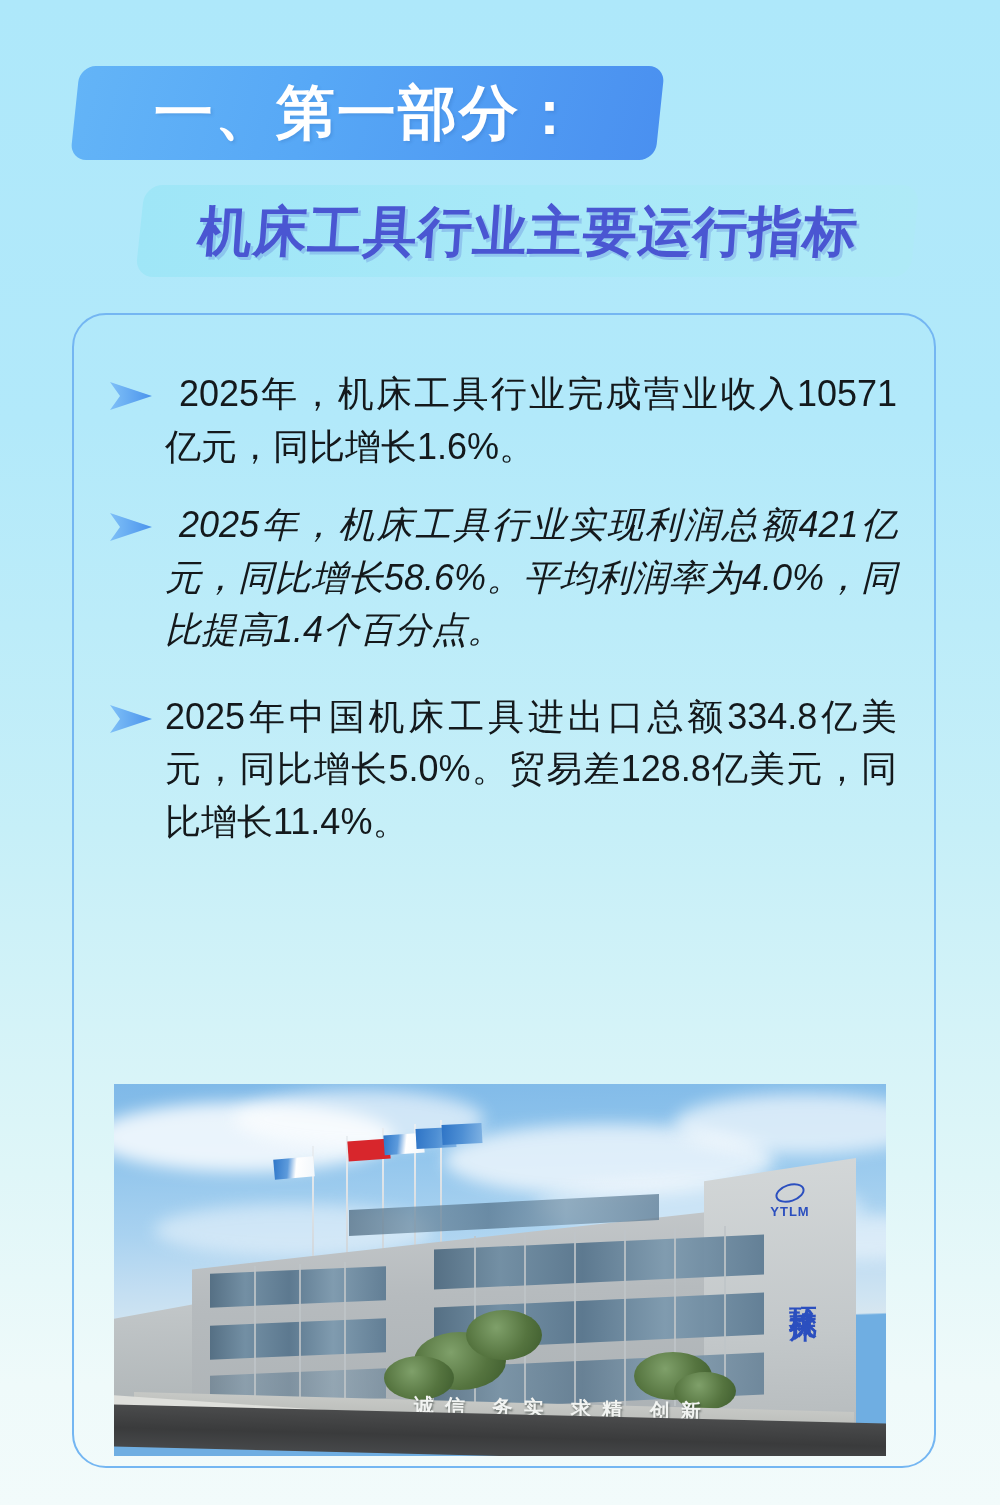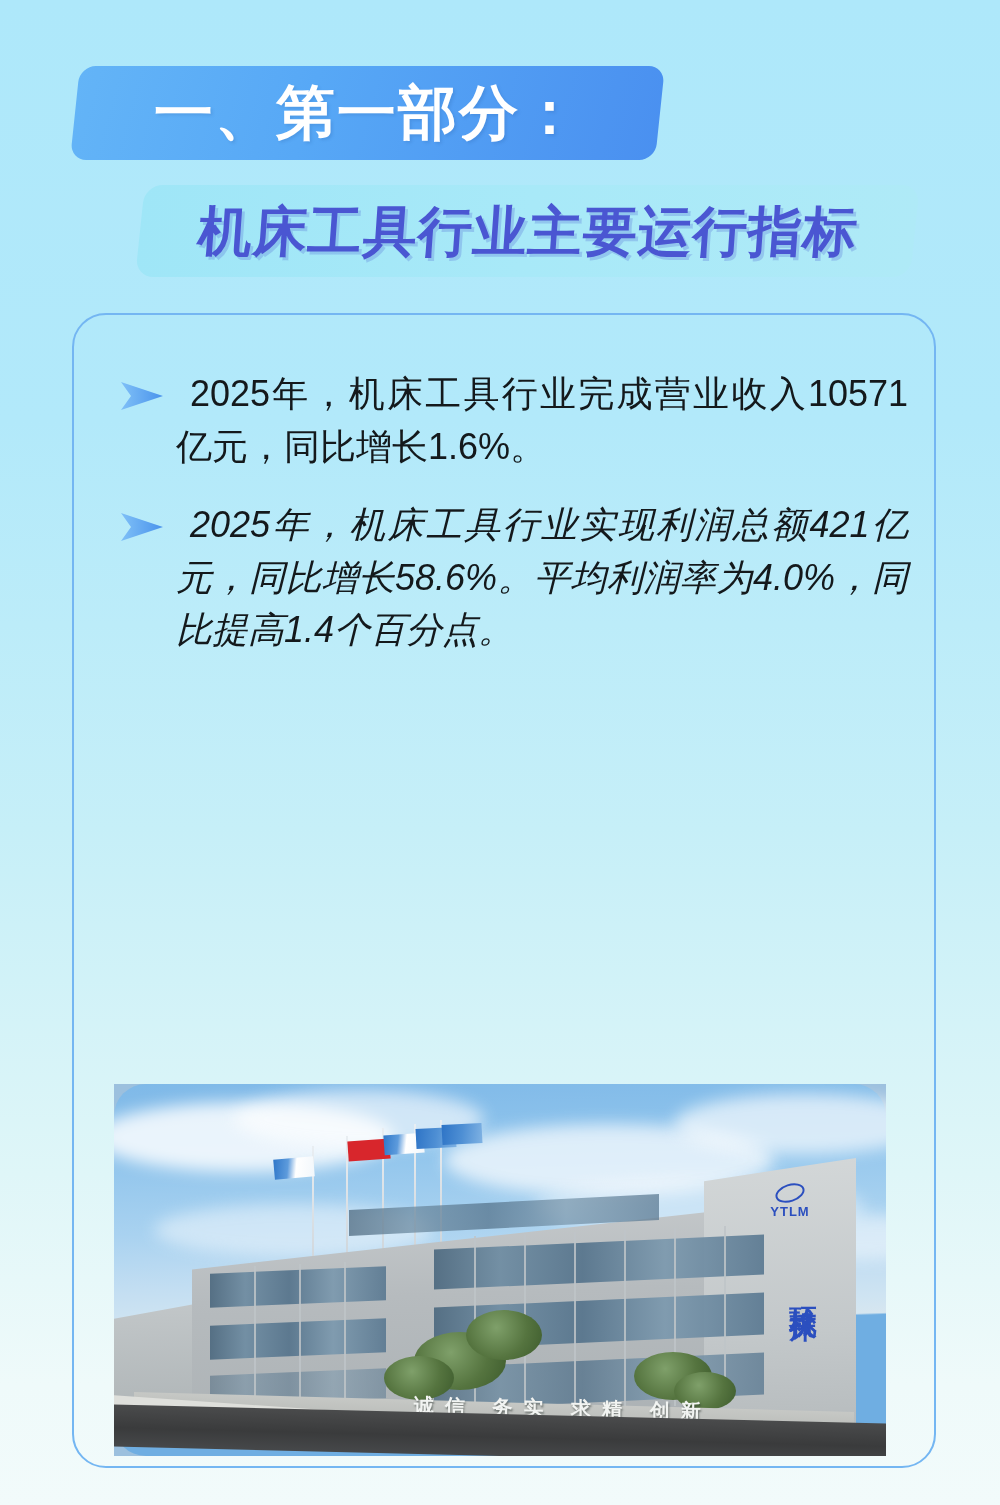--- a/index.html
+++ b/index.html
@@ -61,21 +61,21 @@
     left:72px; top:313px;
     width:864px; height:1155px;
     border:2.5px solid #74B6F2;
     border-radius:34px;
     background:transparent;
   }
 
   
   .bullet-list{
     position:absolute;
-    left:118px; top:368px;
+    left:107px; top:368px;
     width:790px;
   }
   .bullet-item{
     display:flex;
     align-items:flex-start;
     margin-bottom:26px;
   }
   .bullet-item.gap-large{ margin-bottom:34px;font-style:italic; }
 
   .arrow-icon{
@@ -104,21 +104,20 @@
     width:772px; height:372px;
     overflow:hidden;
     background:#9CC0DE;
   }
   .photo{
     position:absolute; inset:0;
     
     background:
       linear-gradient(178deg,#7FB9E8 0%,#8FC4EC 18%,#A9D2F0 38%,#C3DEF2 52%,#CFE4F2 60%, #D6E6F0 64%, rgba(0,0,0,0) 64.5%),
       linear-gradient(180deg,#6FAEE2 0%,#6FAEE2 100%);
-    border-radius: 32px;
   }
   
   .cloud{ position:absolute; background:rgba(255,255,255,.82); border-radius:50%; filter:blur(8px); }
   .c1{ left:-20px; top:18px; width:300px; height:70px; }
   .c2{ left:120px; top:6px;  width:250px; height:58px; opacity:.75;}
   .c3{ left:330px; top:40px; width:330px; height:72px; opacity:.85;}
   .c4{ left:560px; top:10px; width:260px; height:60px; opacity:.8;}
   .c5{ left:40px;  top:120px;width:280px; height:52px; opacity:.55;}
   .c6{ left:420px; top:95px; width:330px; height:54px; opacity:.5;}
   .c7{ left:640px; top:130px;width:200px; height:46px; opacity:.6;}
@@ -271,20 +270,34 @@
           <stop offset="0%" stop-color="#7FC0F7"></stop>
               <stop offset="100%" stop-color="#4A93EC"></stop>
         </linearGradient>
           </defs>
         <path d="M3 2 L45 16 L3 30 L13 16 Z" fill="url(#ag2)"></path>
       </svg>
     </span>
     <div class="bullet-text indent">2025年，机床工具行业实现利润总额421亿元，同比增长58.6%。平均利润率为4.0%，同比提高1.4个百分点。</div>
   </div>
 
+  <div class="bullet-item">
+    <span class="arrow-icon">
+      <svg width="48" height="32" viewBox="0 0 48 32">
+        <defs>
+            <linearGradient id="ag3" x1="0" y1="0" x2="1" y2="0">
+          <stop offset="0%" stop-color="#7FC0F7"></stop>
+              <stop offset="100%" stop-color="#4A93EC"></stop>
+        </linearGradient>
+          </defs>
+        <path d="M3 2 L45 16 L3 30 L13 16 Z" fill="url(#ag3)"></path>
+      </svg>
+    </span>
+    <div class="bullet-text">2025年中国机床工具进出口总额334.8亿美元，同比增长5.0%。贸易差128.8亿美元，同比增长11.4%。</div>
+  </div>
 
 
 </div>
 
 <div class="photo-frame">
   <div class="photo">
 
     <div class="cloud c1"></div>
     <div class="cloud c2"></div>
     <div class="cloud c3"></div>

